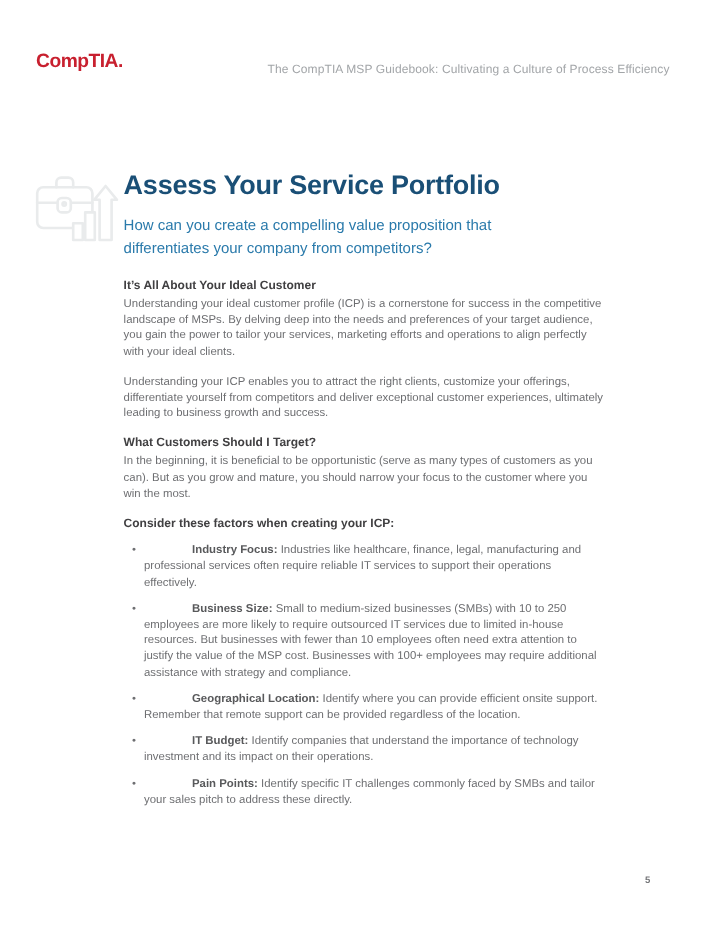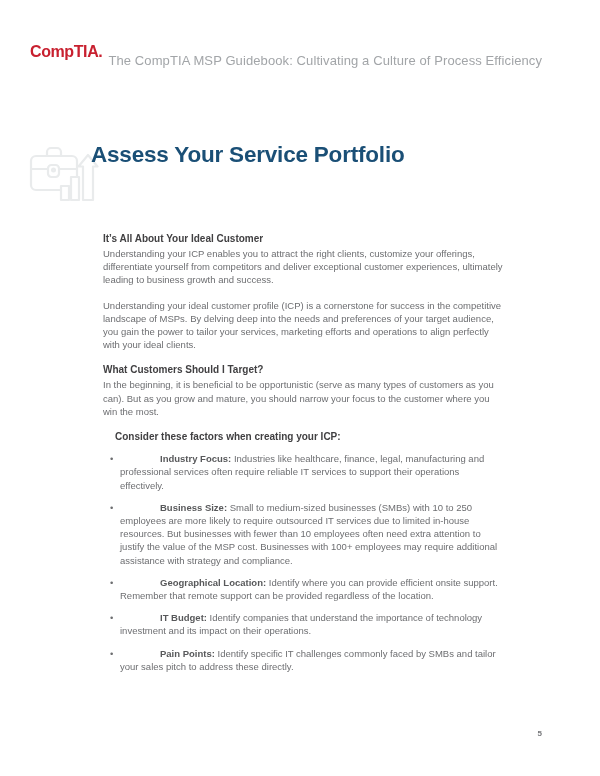--- a/index.html
+++ b/index.html
@@ -12,28 +12,28 @@
     overflow:hidden;
   }
 
   
   .logo {
     position:absolute; left:30px; top:43px;
     font-size:16px; font-weight:700; color:#c8202f;
     letter-spacing:-0.4px;
   }
   .doc-title {
-    position:absolute; right:34px; top:53px;
-    font-size:13px; color:#a2a5a8; letter-spacing:0.1px;margin-left:36px;
+    position:absolute; right:18px; top:53px;
+    font-size:10px; color:#a2a5a8; letter-spacing:0.1px;margin-left:36px;
   }
 
   
   .hero-icon { position:absolute; left:25px; top:136px; width:74px; height:72px; }
   .hero-title {
-    position:absolute; left:91px; top:142px;
+    position:absolute; left:103px; top:142px;
     font-size:22.5px; font-weight:700; color:#1a4f76;
     letter-spacing:-0.2px;
   }
   .hero-subtitle {
     position:absolute; left:103px; top:179px;
     width:370px;
     font-size:12.5px; line-height:19px; color:#2a7aab;
   }
 
   
@@ -45,21 +45,21 @@
   }
   .content h3 {
     font-size:10px; line-height:13px;
     color:#414042; font-weight:700;
     margin:10px 0 2px 0;
   }
   .content p { margin:0 0 12px 0; }
   .factors-intro {
     font-weight:700; color:#414042;
     font-size:10px;
-    margin:3px 0 9px 12px;
+    margin:3px 0 9px 0;
   }
   ul.factors { list-style:none; margin:0; padding:0 0 0 0; }
   ul.factors li {
     position:relative;
     padding-left:17px;
     margin-bottom:9px;
   }
   ul.factors li::before {
     content:"\2022";
     position:absolute; left:7px; top:0;
@@ -88,26 +88,27 @@
       <path d="M6,33 H52"></path>
       <rect x="23" y="29" width="11" height="12" rx="3.5" fill="#ffffff"></rect>
       <circle cx="28.5" cy="34" r="1.4"></circle>
       <rect x="36" y="50" width="8" height="14" fill="#ffffff"></rect>
       <rect x="46" y="41" width="8" height="23" fill="#ffffff"></rect>
       <path d="M63,19 L72.5,30.5 H68 V64 H58 V30.5 H53.5 Z" fill="#ffffff"></path>
     </svg>
   </div>
 
   <div class="hero-title">Assess Your Service Portfolio</div>
+  <div class="hero-subtitle">How can you create a compelling value proposition that differentiates your company from competitors?</div>
 
   <div class="content">
 
     <h3>It’s All About Your Ideal Customer</h3>
+    <p>Understanding your ideal customer profile (ICP) is a cornerstone for success in the competitive landscape of MSPs. By delving deep into the needs and preferences of your target audience, you gain the power to tailor your services, marketing efforts and operations to align perfectly with your ideal clients.</p>
     <p>Understanding your ICP enables you to attract the right clients, customize your offerings, differentiate yourself from competitors and deliver exceptional customer experiences, ultimately leading to business growth and success.</p>
-    <p>Understanding your ideal customer profile (ICP) is a cornerstone for success in the competitive landscape of MSPs. By delving deep into the needs and preferences of your target audience, you gain the power to tailor your services, marketing efforts and operations to align perfectly with your ideal clients.</p>
 
     <h3>What Customers Should I Target?</h3>
     <p>In the beginning, it is beneficial to be opportunistic (serve as many types of customers as you can). But as you grow and mature, you should narrow your focus to the customer where you win the most.</p>
 
     <div class="factors-intro">Consider these factors when creating your ICP:</div>
 
     <ul class="factors">
       <li>
         <span class="b">Industry Focus:</span>
         <span>Industries like healthcare, finance, legal, manufacturing and professional services often require reliable IT services to support their operations effectively.</span>

